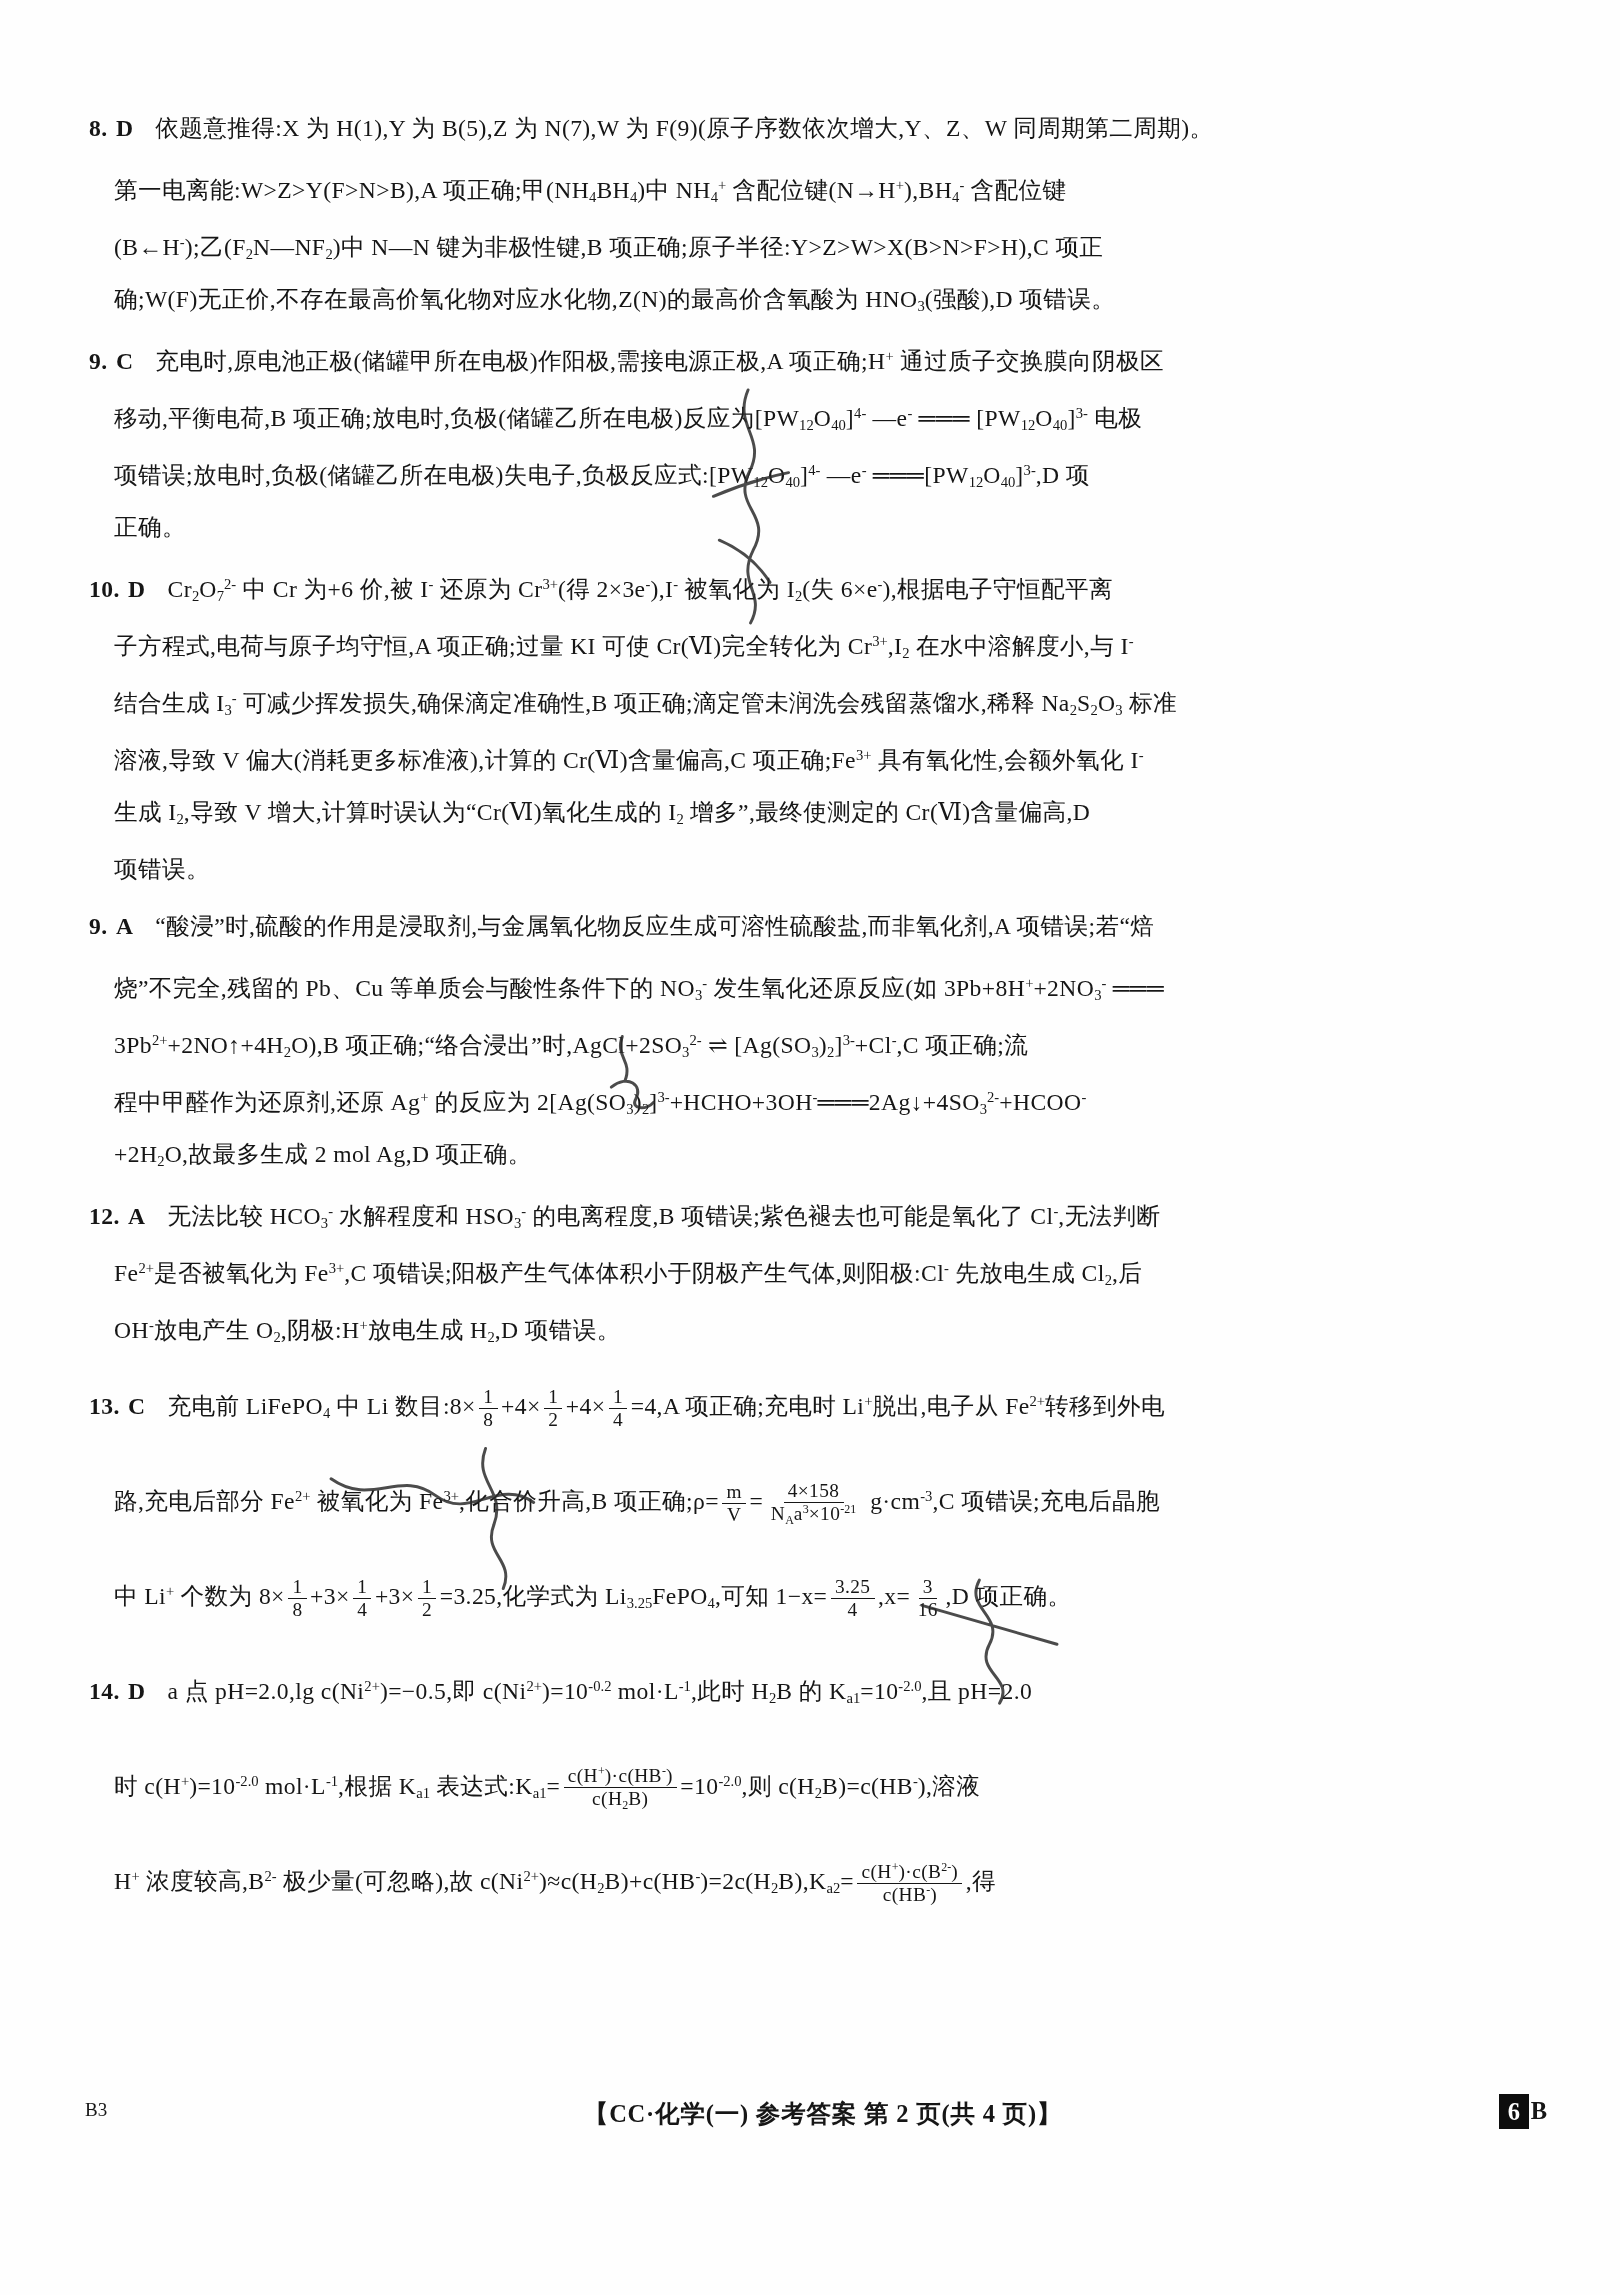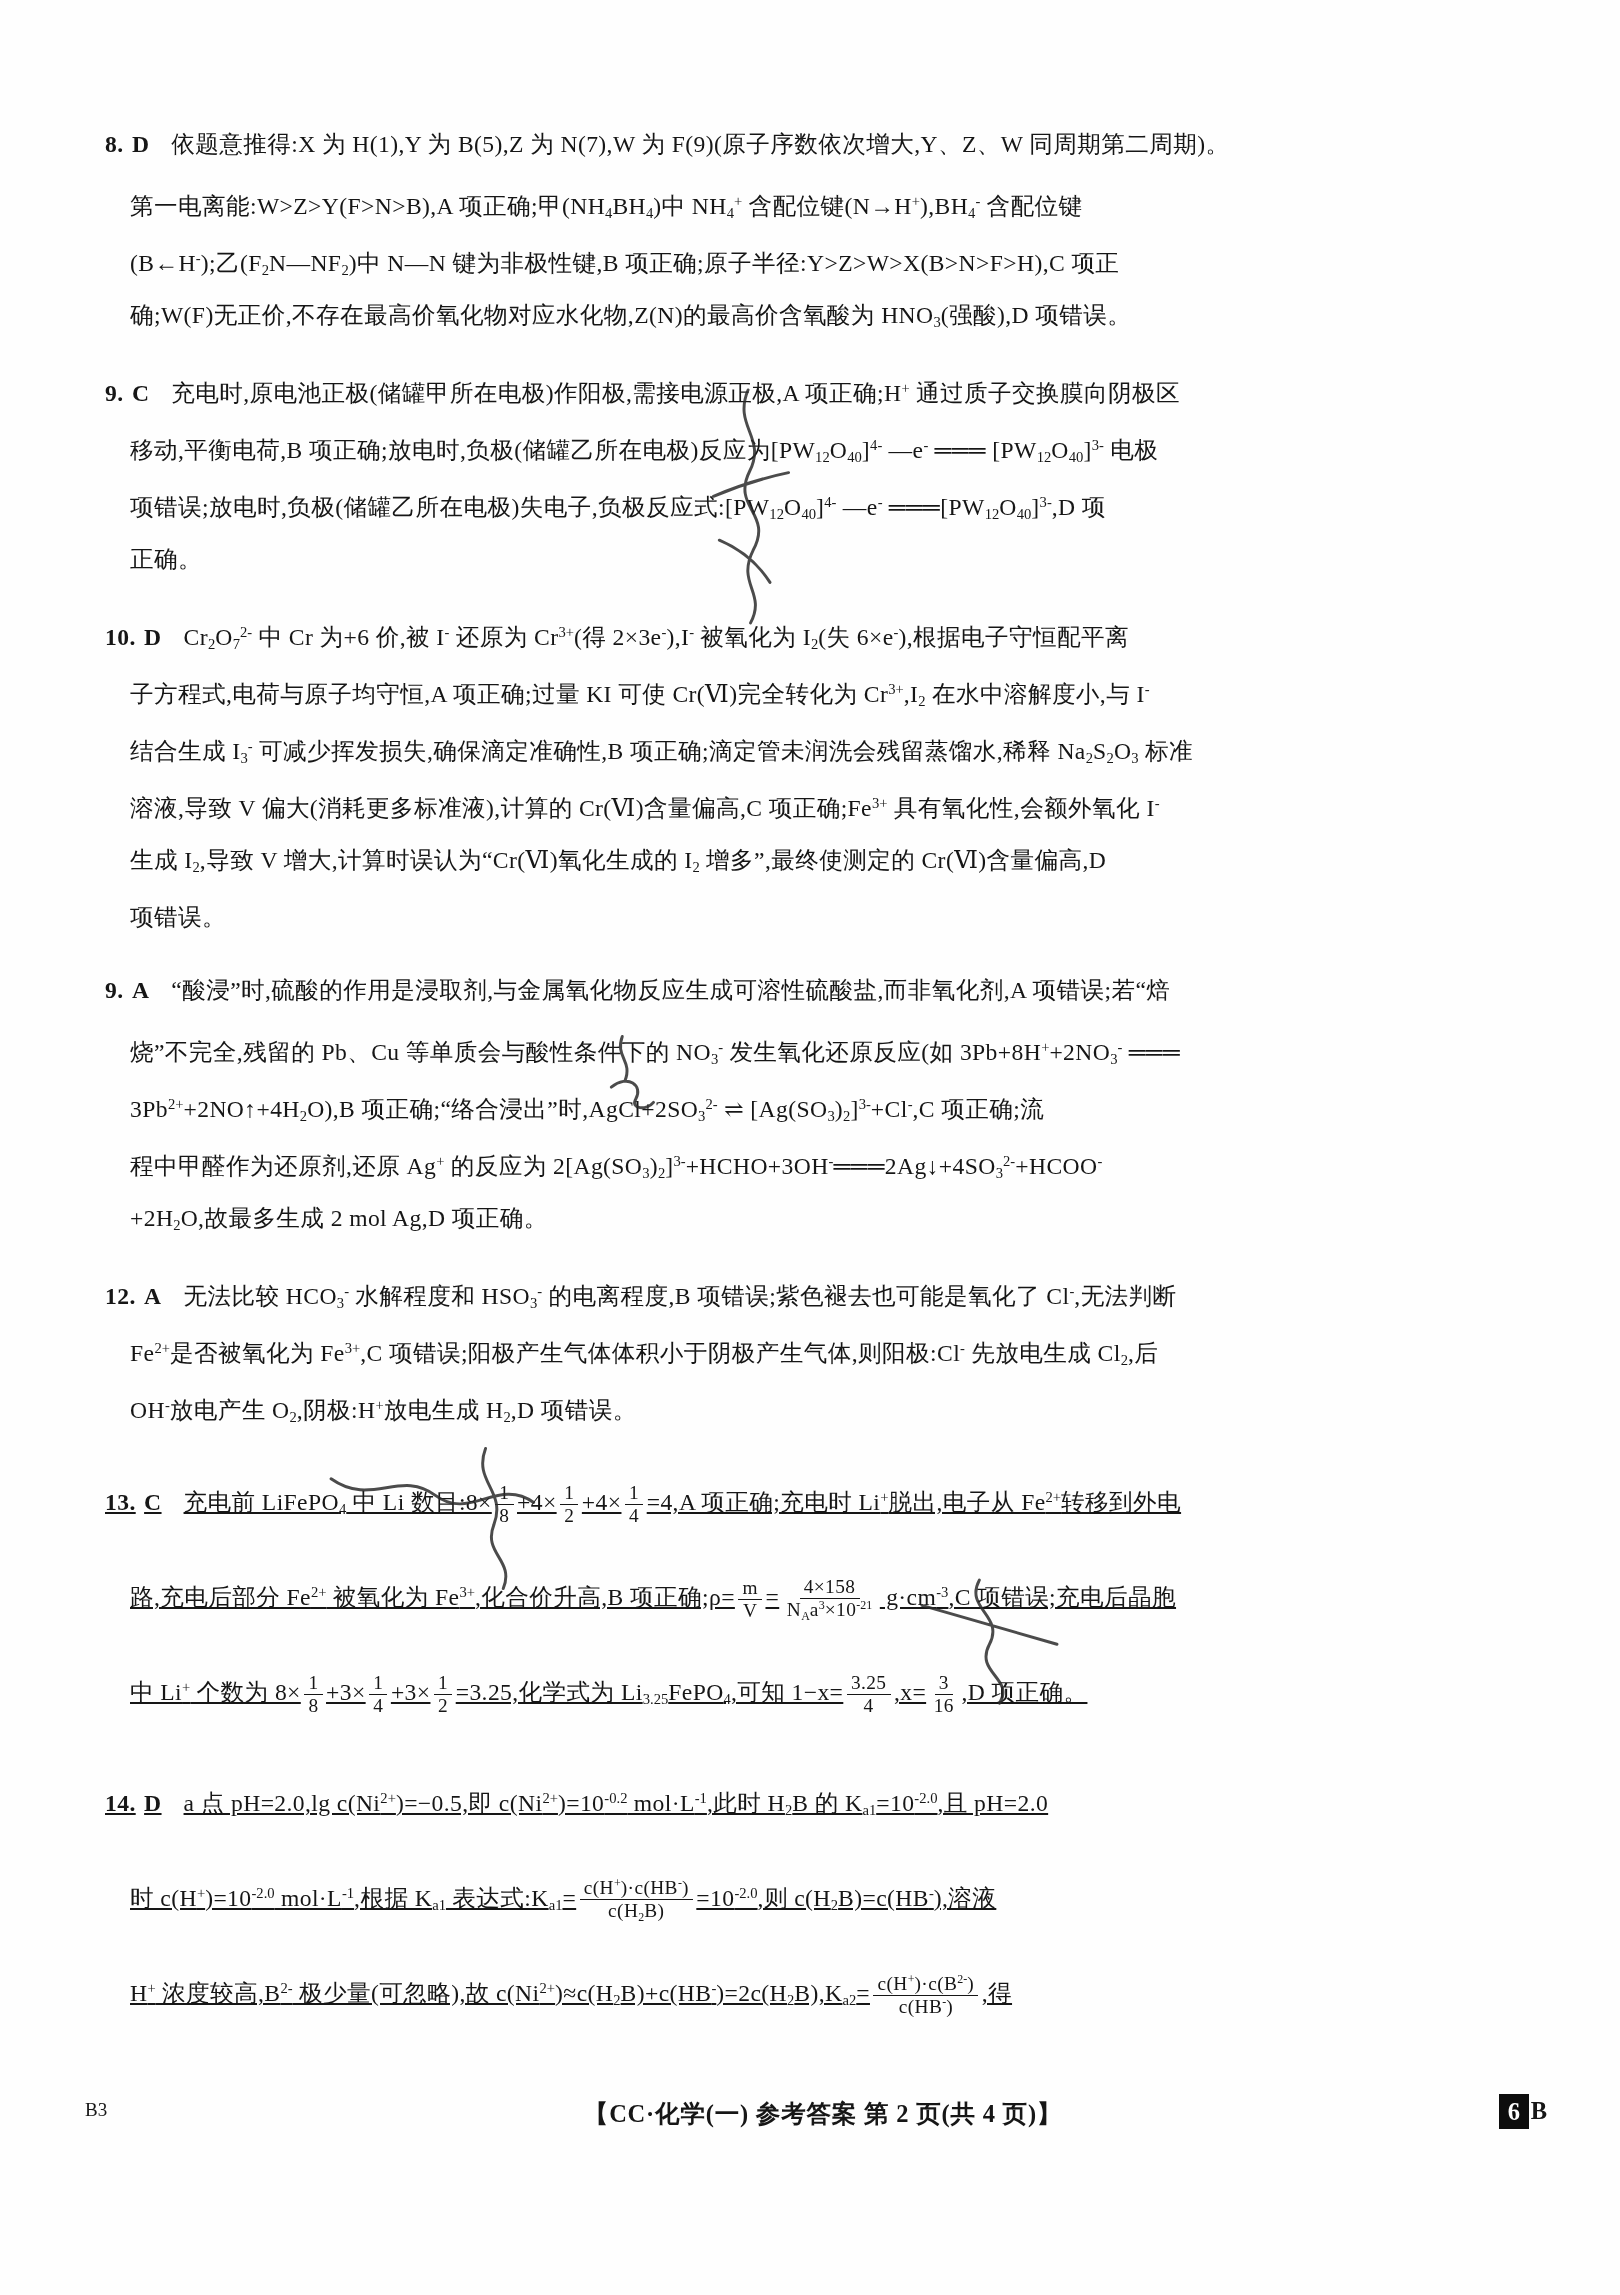--- a/index.html
+++ b/index.html
@@ -6,30 +6,30 @@
   body{
     width:1621px;height:2295px;
     background:#fefefe;
     font-family:"Liberation Serif","DejaVu Serif",serif;
     color:#161616;
     position:relative;
     overflow:hidden;
   }
   .page{position:absolute;inset:0;}
   .content{position:absolute;left:89px;top:100px;right:25px;}
-  .item{margin:16px;}
+  .item{margin:0;}
   .line{
     white-space:nowrap;
     height:57px;line-height:57px;
     font-size:23.6px;
     padding-left:25px;
     letter-spacing:0.4px;
   }
   .line.first{padding-left:0;}
-  .line.tall{height:95px;line-height:95px;text-decoration:underline;}
+  .line.tall{height:95px;line-height:95px;}
   .qnum{font-weight:600;margin-right:8.4px;}
   .qchoice{font-weight:600;margin-right:22px;}
   sup,sub{font-size:0.62em;letter-spacing:0;}
   sup{vertical-align:0.55em;}
   sub{vertical-align:-0.3em;}
   .frac{
     display:inline-flex;flex-direction:column;align-items:center;
     vertical-align:middle;margin:0 3.4px;line-height:1.15;font-size:0.82em;
   }
   .frac .num{border-bottom:1.7px solid #161616;padding:0 4.2px;display:block;}

